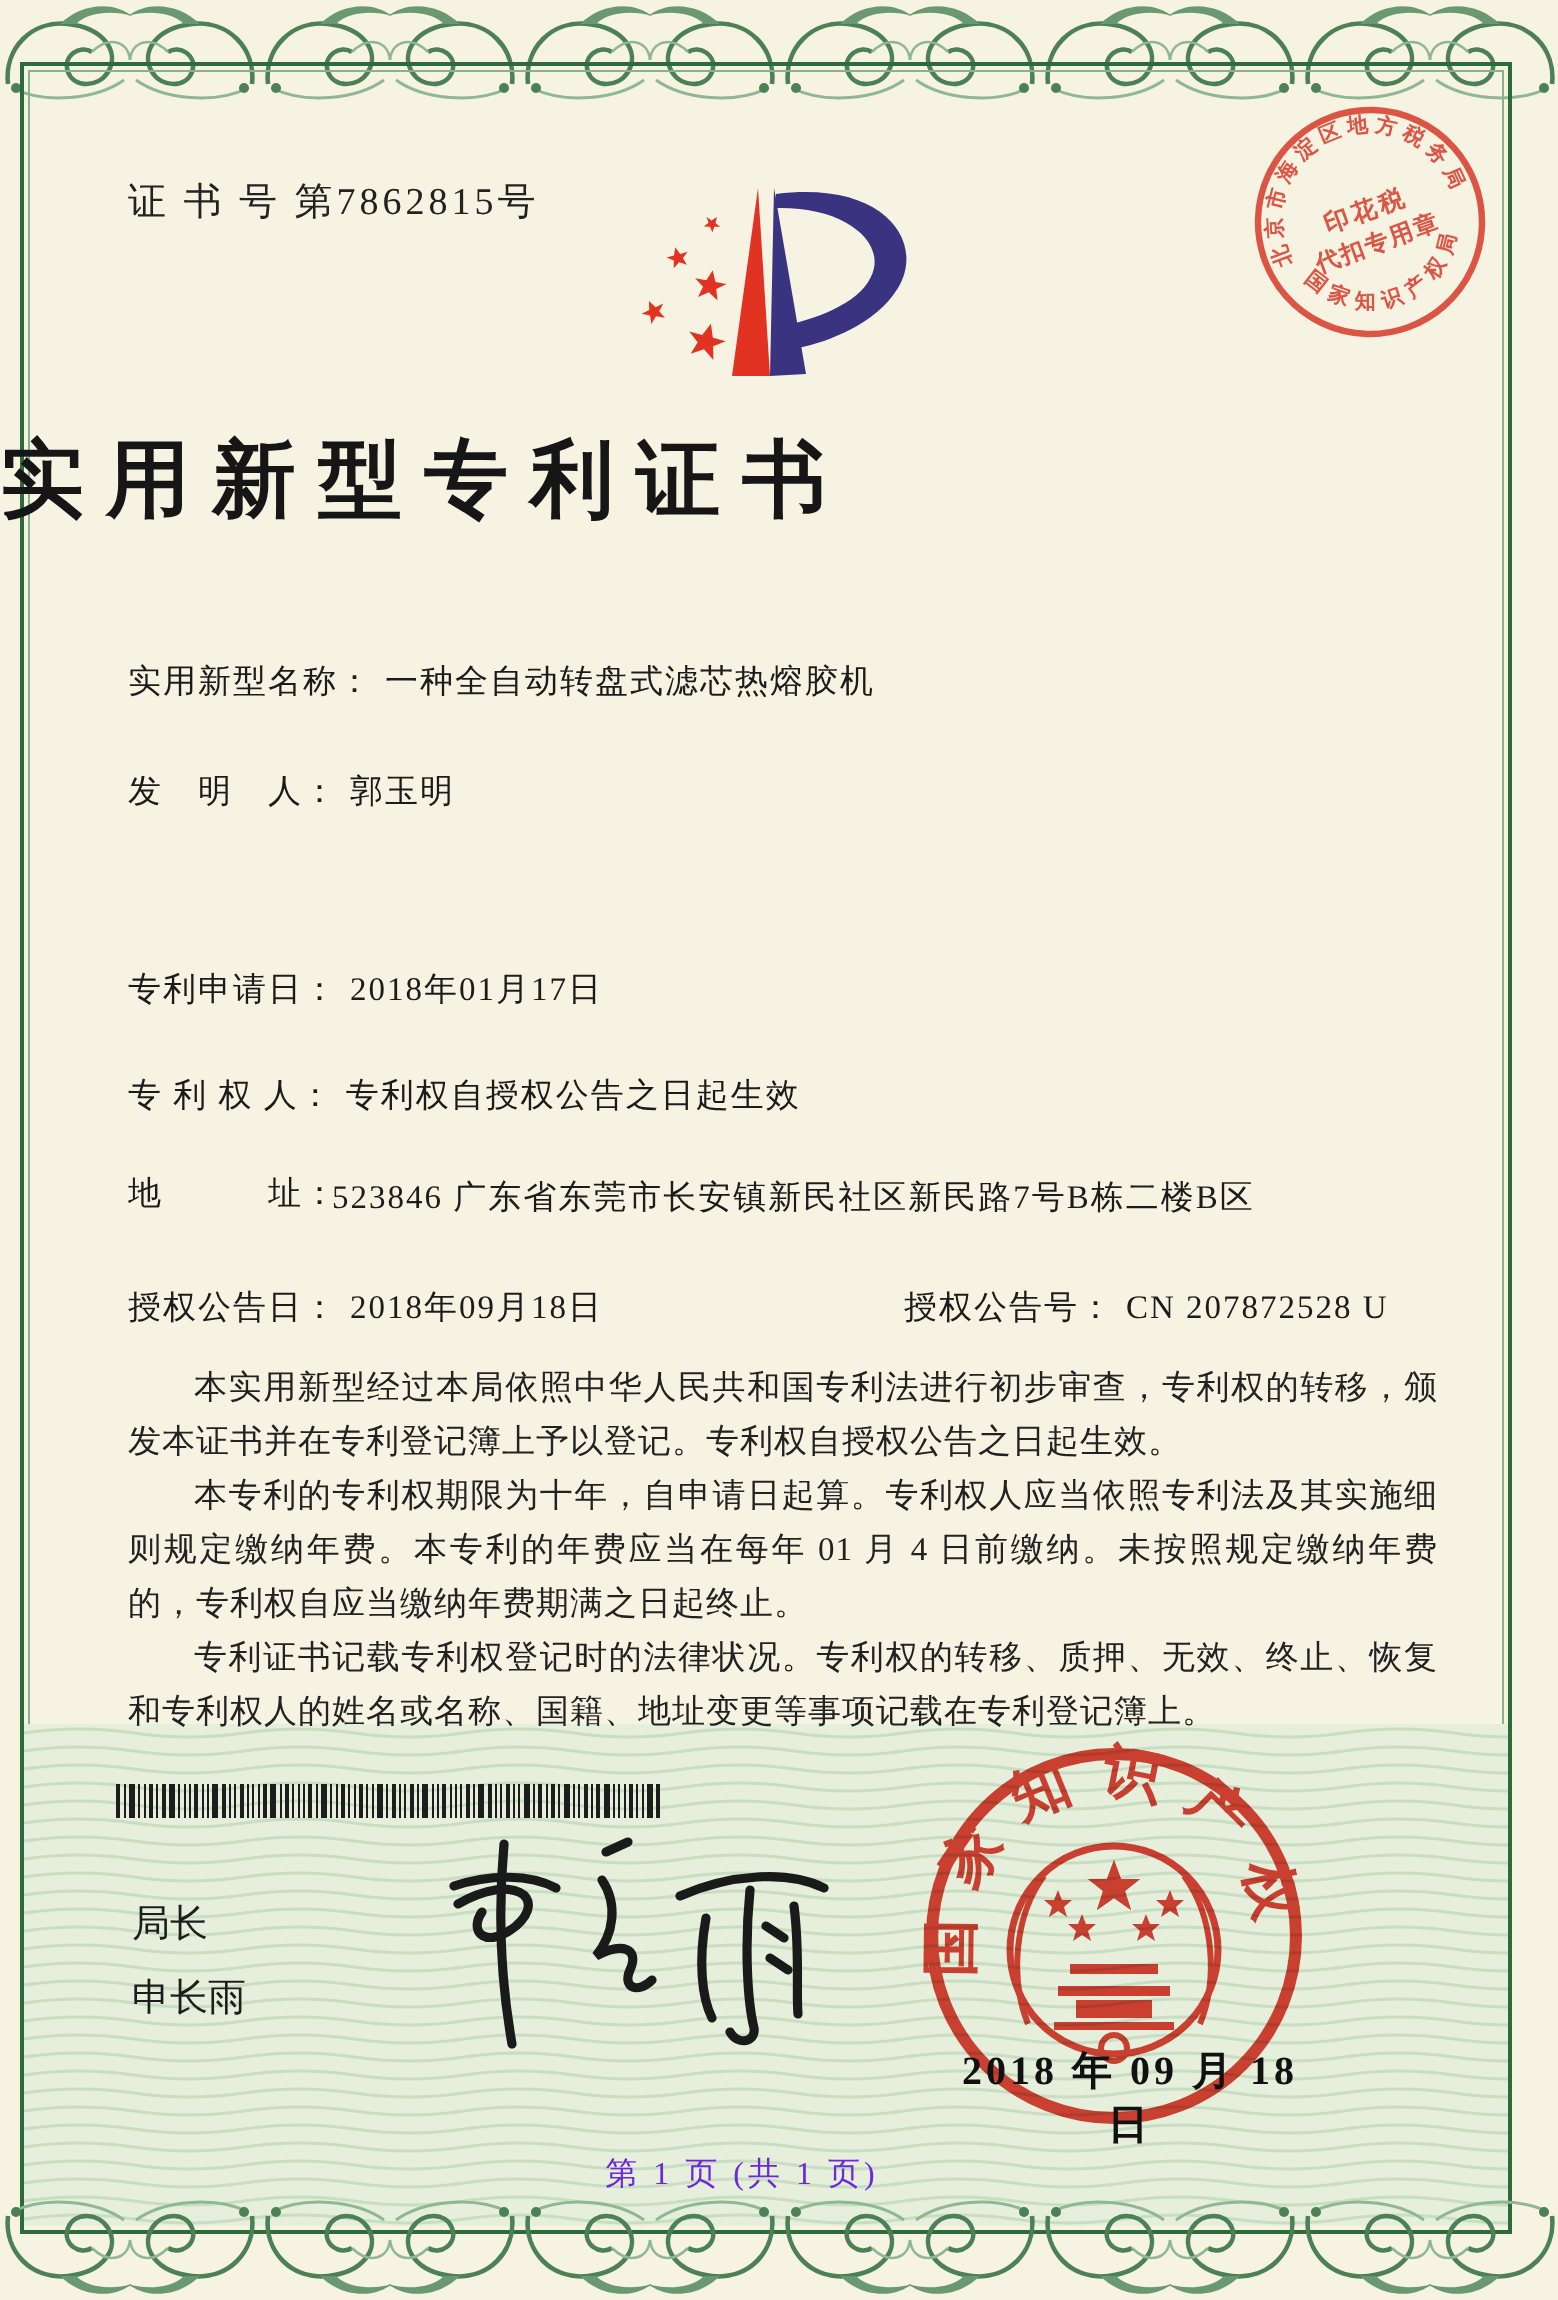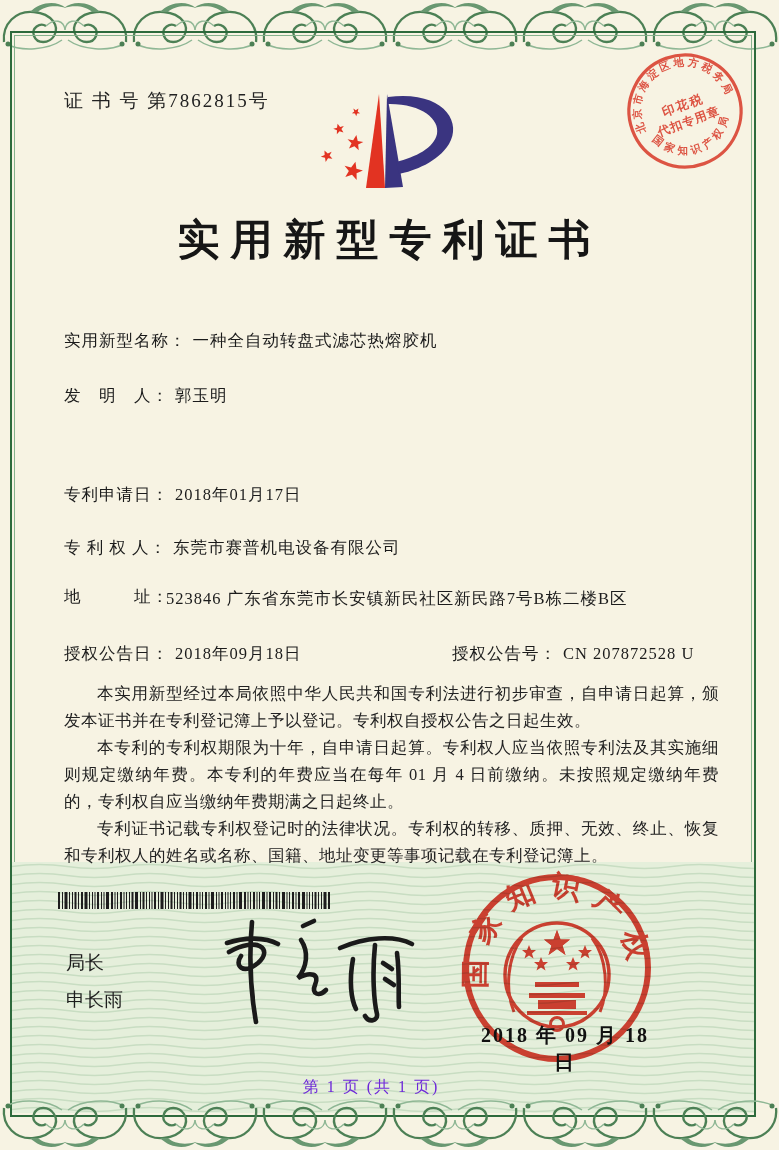--- a/index.html
+++ b/index.html
@@ -18,21 +18,21 @@
          border:2px solid #2d6a3c; pointer-events:none;}
   .frame-inner{position:absolute; inset:2px; border:1px solid #86b28d;}
   
   .green-zone{position:absolute; left:12px; top:862px; width:742px; height:251px;
               background:#e5efdb; overflow:hidden;}
   .green-zone svg{position:absolute;left:0;top:0;}
   
   .cert-no{position:absolute; left:64px; top:88px; font-size:19px; letter-spacing:2px; color:#222;}
   .logo{position:absolute; left:300px; top:86px;}
   .tax-stamp{position:absolute; left:610px; top:36px; opacity:.85; mix-blend-mode:multiply;}
-  .title{position:absolute; left:0; top:212px; width:779px; text-align:center;
+  .title{position:absolute; left:0; top:212px; width:779px; text-align:left;
          font-size:42px; font-weight:bold; letter-spacing:11px; color:#161616;}
   
   .row{position:absolute; left:64px; font-size:16.5px; color:#1b1b1b; white-space:nowrap;}
   .row .lbl{letter-spacing:1px;}
   .row .val{margin-left:6px; letter-spacing:1px;}
   .addr-val{position:absolute; left:140px; top:586px; width:540px; font-size:16.5px;
             letter-spacing:1px; text-indent:26px; line-height:25px; white-space:normal;}
   
   .paras{position:absolute; left:64px; top:680px; width:655px; font-size:16.5px;
          line-height:27px; color:#222; letter-spacing:.5px;}
@@ -134,35 +134,35 @@
   <div class="row" style="top:385px">
     <span class="lbl">发　明　人：</span><span class="val">郭玉明</span>
   </div>
   <div class="row" style="top:330px">
     <span class="lbl">实用新型名称：</span><span class="val">一种全自动转盘式滤芯热熔胶机</span>
   </div>
   <div class="row" style="top:484px">
     <span class="lbl">专利申请日：</span><span class="val">2018年01月17日</span>
   </div>
   <div class="row" style="top:537px">
-    <span class="lbl">专 利 权 人：</span><span class="val">东莞市赛普机电设备有限公司</span>
+    <span class="lbl">专 利 权 人：</span><span class="val">专利权自授权公告之日起生效</span>
   </div>
   <div class="row" style="top:586px">
     <span class="lbl">地　　　址：</span>
   </div>
   <div class="addr-val">523846 广东省东莞市长安镇新民社区新民路7号B栋二楼B区</div>
   <div class="row" style="top:643px">
     <span class="lbl">授权公告日：</span><span class="val">2018年09月18日</span>
   </div>
   <div class="row" style="top:643px; left:452px">
     <span class="lbl">授权公告号：</span><span class="val">CN 207872528 U</span>
   </div>
 
   <div class="paras">
-    <p>本实用新型经过本局依照中华人民共和国专利法进行初步审查，自申请日起算，颁发本证书并在专利登记簿上予以登记。专利权自授权公告之日起生效。</p>
+    <p>本实用新型经过本局依照中华人民共和国专利法进行初步审查，专利权的转移，颁发本证书并在专利登记簿上予以登记。专利权自授权公告之日起生效。</p>
     <p>本专利的专利权期限为十年，自申请日起算。专利权人应当依照专利法及其实施细则规定缴纳年费。本专利的年费应当在每年 01 月 4 日前缴纳。未按照规定缴纳年费的，专利权自应当缴纳年费期满之日起终止。</p>
     <p>专利证书记载专利权登记时的法律状况。专利权的转移、质押、无效、终止、恢复和专利权人的姓名或名称、国籍、地址变更等事项记载在专利登记簿上。</p>
   </div>
 
   <svg class="barcode" id="barcode" width="300" height="17">
       <rect x="0" y="0" width="2" height="17" fill="#1d1d1d"></rect>
       <rect x="4" y="0" width="1" height="17" fill="#1d1d1d"></rect>
       <rect x="6.5" y="0" width="3" height="17" fill="#1d1d1d"></rect>
       <rect x="11" y="0" width="1" height="17" fill="#1d1d1d"></rect>
       <rect x="14" y="0" width="1" height="17" fill="#1d1d1d"></rect>

